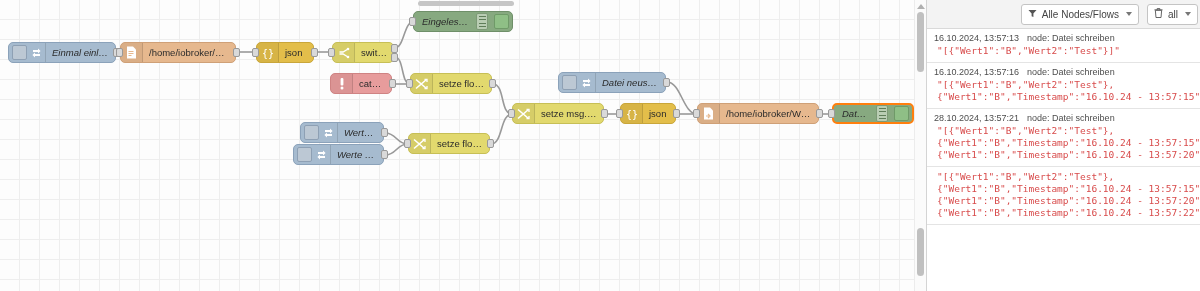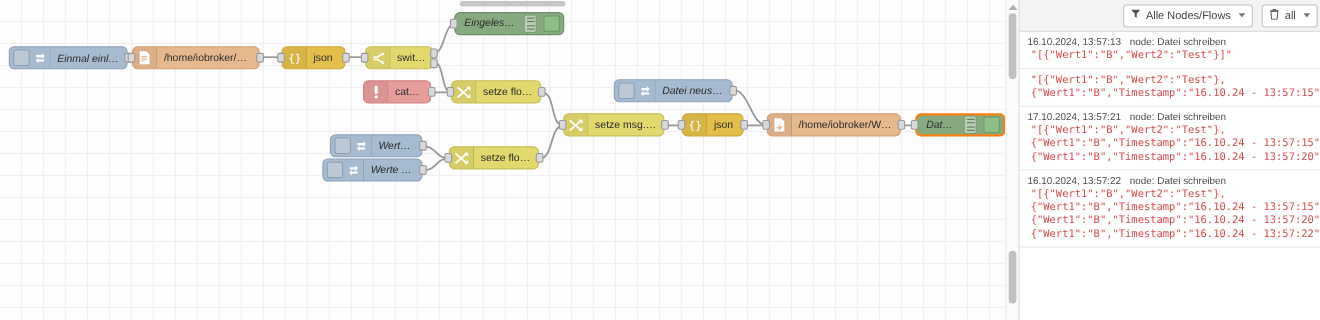--- a/index.html
+++ b/index.html
@@ -404,31 +404,31 @@
         <span class="caret"></span>
       </div>
     </div>
 
     <div id="sb-msgs">
         <div class="msg">
           <div class="msg-head"><span>16.10.2024, 13:57:13</span><span class="node-ref">node: Datei schreiben</span></div>
           <div class="msg-body">"[{"Wert1":"B","Wert2":"Test"}]"</div>
         </div>
         <div class="msg">
+          <div class="msg-head"><span>16.10.2024, 13:57:16</span><span class="node-ref">node: Datei schreiben</span></div>
           <div class="msg-body">"[{"Wert1":"B","Wert2":"Test"},
 {"Wert1":"B","Timestamp":"16.10.24 - 13:57:15"}]"</div>
         </div>
         <div class="msg">
-          <div class="msg-head"><span>17.10.2024, 13:57:21</span><span class="node-ref">node: Datei schreiben</span></div>
+          <div class="msg-head"><span>28.10.2024, 13:57:21</span><span class="node-ref">node: Datei schreiben</span></div>
           <div class="msg-body">"[{"Wert1":"B","Wert2":"Test"},
 {"Wert1":"B","Timestamp":"16.10.24 - 13:57:15"},
 {"Wert1":"B","Timestamp":"16.10.24 - 13:57:20"}]"</div>
         </div>
         <div class="msg">
-          <div class="msg-head"><span>16.10.2024, 13:57:22</span><span class="node-ref">node: Datei schreiben</span></div>
           <div class="msg-body">"[{"Wert1":"B","Wert2":"Test"},
 {"Wert1":"B","Timestamp":"16.10.24 - 13:57:15"},
 {"Wert1":"B","Timestamp":"16.10.24 - 13:57:20"},
 {"Wert1":"B","Timestamp":"16.10.24 - 13:57:22"}]"</div>
         </div>
       </div>
   </div>
 </div>
 
 </body></html>

